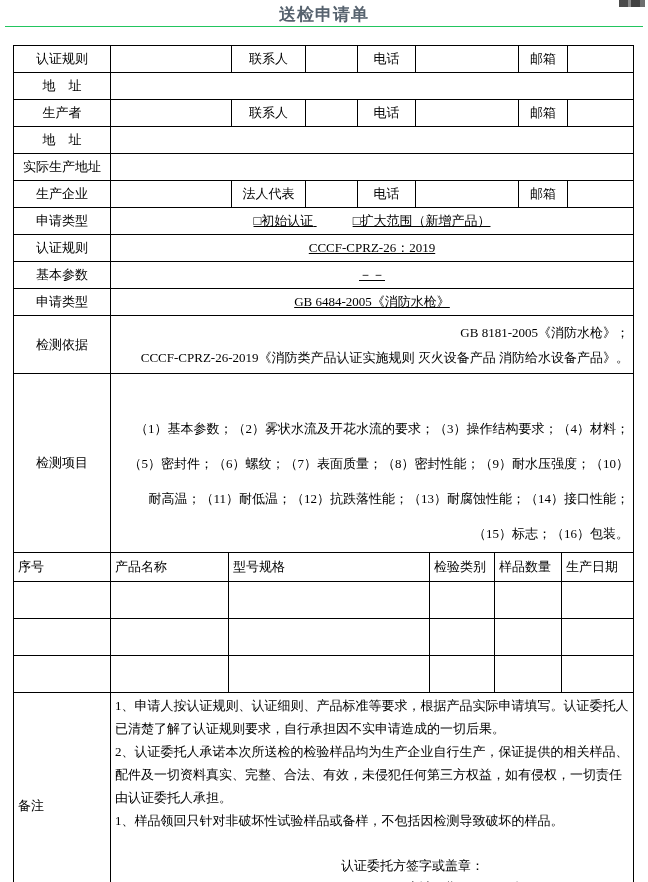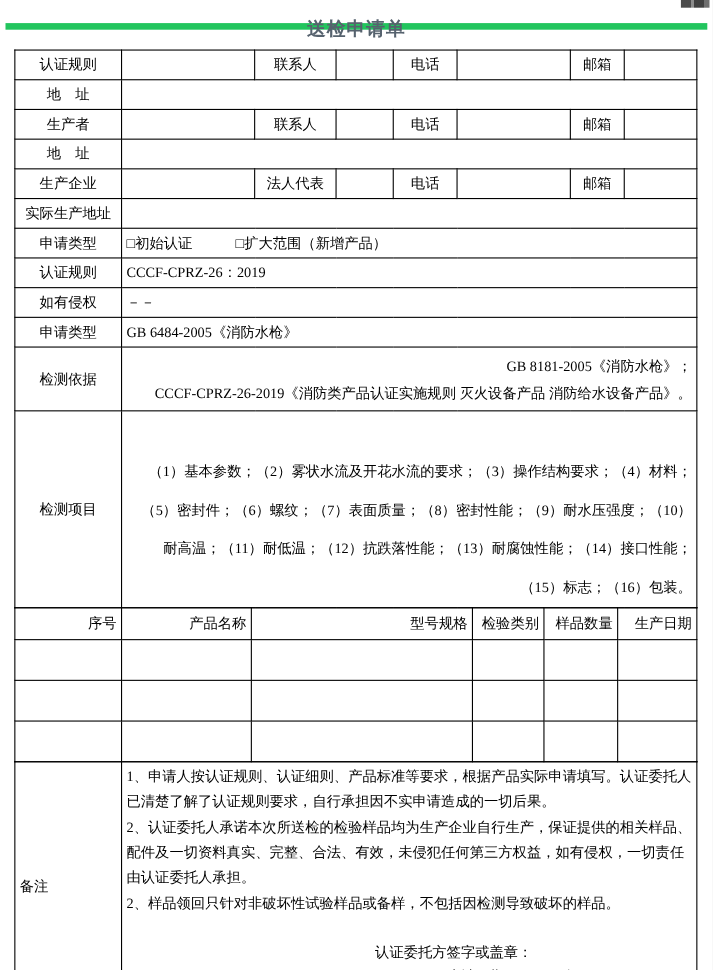--- a/index.html
+++ b/index.html
@@ -7,22 +7,22 @@
   .page {
     position:relative;
     width:648px; height:882px;
     background:#ffffff;
     font-family:"Liberation Serif","DejaVu Serif",serif;
     color:#000;
     overflow:hidden;
   }
   .doc-header {
     margin:0 5px;
-    padding-top:15px;
-    border-bottom:6px solid #22c55e;
+    padding-top:3px;
+    border-bottom:1px solid #22c55e;
     text-align:center;
     height:27px;
   }
   .doc-title {
     font-size:17px;
     font-weight:bold;
     color:#56626e;
     letter-spacing:1px;
     line-height:24px;
   }
@@ -41,28 +41,28 @@
   }
   .tbl td {
     border:1px solid #000;
     padding:1px 4px;
     vertical-align:middle;
     overflow:hidden;
   }
   .tbl-a { margin-top:18px; }
   .tbl-b, .tbl-c { margin-top:-1px; }
   td.lab { text-align:center; }
-  td.ctr { text-align:left; }
+  td.ctr { text-align:center;text-decoration:underline; }
   td.lft { text-align:right; padding-left:8px; }
   .r27 td { height:27px; }
   .basis-cell { padding:4px 8px; }
   .basis-line { line-height:25px; }
   .items-cell { padding:6px 8px 6px 10px; }
   .items-text { line-height:35px;margin-top:36px; }
-  .ph td { height:29px; text-align:right; }
+  .ph td { height:29px; text-align:left; }
   .pr td { height:37px; }
   .remarks-cell { height:226px; vertical-align:top; padding:10px 10px 8px 12px; }
   .remarks-label { text-align:left; vertical-align:middle; }
   .remark-item { line-height:23px; }
   .sig-line { margin-top:24px; padding-left:226px; line-height:20px; }
   .date-line { margin-top:2px; padding-left:292px; line-height:20px; }
   .date-unit { display:inline-block; margin-left:38px; }
   .opt2 { margin-left:36px; }
   .blank { min-height:1em; }
 </style>
@@ -116,50 +116,50 @@
       <td class="lab">邮箱</td>
       <td class="blank"></td>
     </tr>
 
     <tr class="r27">
       <td class="lab">地　址</td>
       <td colspan="7" class="blank"></td>
     </tr>
 
     <tr class="r27">
-      <td class="lab">生产企业</td>
-      <td class="blank"></td>
-      <td class="lab">法人代表</td>
-      <td class="blank"></td>
-      <td class="lab">电话</td>
-      <td class="blank"></td>
-      <td class="lab">邮箱</td>
-      <td class="blank"></td>
-    </tr>
-
-    <tr class="r27">
       <td class="lab">实际生产地址</td>
       <td colspan="7" class="blank"></td>
+    </tr>
+
+    <tr class="r27">
+      <td class="lab">生产企业</td>
+      <td class="blank"></td>
+      <td class="lab">法人代表</td>
+      <td class="blank"></td>
+      <td class="lab">电话</td>
+      <td class="blank"></td>
+      <td class="lab">邮箱</td>
+      <td class="blank"></td>
     </tr>
 
     <tr class="r27">
       <td class="lab">申请类型</td>
       <td colspan="7" class="ctr">
         <span>□初始认证</span>
         <span class="opt2">□扩大范围（新增产品）</span>
       </td>
     </tr>
 
     <tr class="r27">
       <td class="lab">认证规则</td>
       <td colspan="7" class="ctr">CCCF-CPRZ-26：2019</td>
     </tr>
 
     <tr class="r27">
-      <td class="lab">如有侵权</td>
+      <td class="lab">基本参数</td>
       <td colspan="7" class="ctr">－－</td>
     </tr>
 
     <tr class="r27">
       <td class="lab">申请类型</td>
       <td colspan="7" class="ctr">GB 6484-2005《消防水枪》</td>
     </tr>
 
     <tr style="height:58px">
       <td class="lab">检测依据</td>
@@ -227,21 +227,21 @@
     <colgroup>
       <col style="width:97px">
         <col style="width:523px">
     </colgroup>
     <tbody>
         <tr>
       <td class="remarks-label">备注</td>
       <td class="remarks-cell">
         <div class="remark-item">1、申请人按认证规则、认证细则、产品标准等要求，根据产品实际申请填写。认证委托人已清楚了解了认证规则要求，自行承担因不实申请造成的一切后果。</div>
         <div class="remark-item">2、认证委托人承诺本次所送检的检验样品均为生产企业自行生产，保证提供的相关样品、配件及一切资料真实、完整、合法、有效，未侵犯任何第三方权益，如有侵权，一切责任由认证委托人承担。</div>
-        <div class="remark-item">2、样品领回只针对非破坏性试验样品或备样，不包括因检测导致破坏的样品。</div>
+        <div class="remark-item">1、样品领回只针对非破坏性试验样品或备样，不包括因检测导致破坏的样品。</div>
         <div class="sig-line">
           <span>认证委托方签字或盖章：</span>
         </div>
         <div class="date-line">
           <span>申请日期：</span>
           <span class="date-unit">年</span>
           <span class="date-unit">月</span>
           <span class="date-unit">日</span>
         </div>
       </td>

